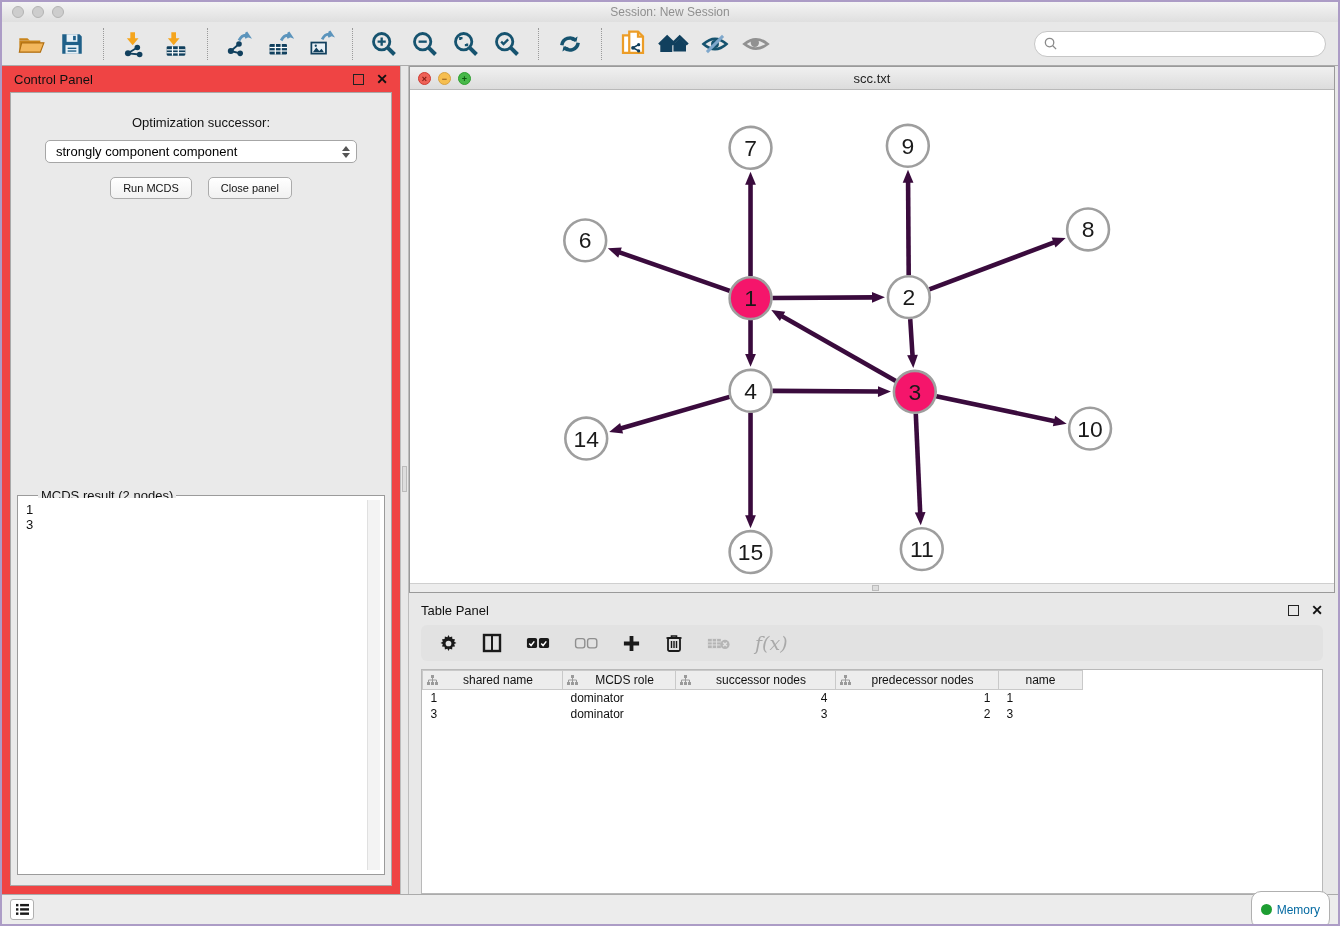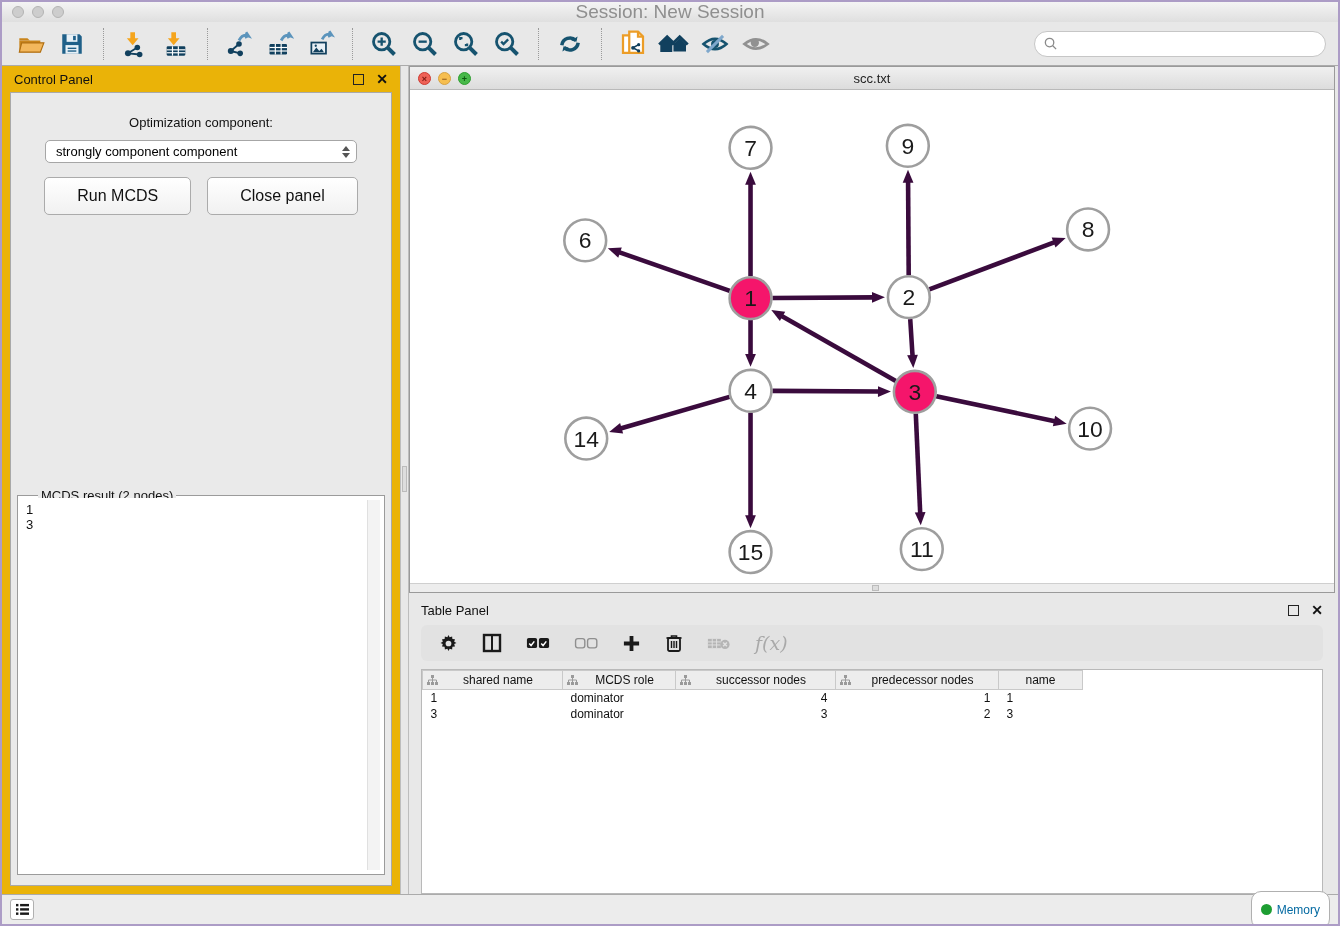--- a/index.html
+++ b/index.html
@@ -4,59 +4,59 @@
 <style>
   * { box-sizing: border-box; margin: 0; padding: 0; }
   html,body { background:#555; }
   body { font-family: "Liberation Sans", sans-serif; }
   .app { position:relative; width:1340px; height:926px; background:#E8E8E8;
          border:2px solid #AC9CC6; overflow:hidden; display:flex; flex-direction:column; }
 
   
   .titlebar { height:20px; background:linear-gradient(#F4F4F4,#DFDFDF); position:relative;
               display:flex; align-items:center; justify-content:center;
-              font-size:19px; color:#8F8F8F; flex:0 0 auto; }
+              font-size:12px; color:#8F8F8F; flex:0 0 auto; }
   .mac-lights { position:absolute; left:10px; top:4px; display:flex; gap:8px; }
   .mac-light { width:12px; height:12px; border-radius:50%; background:#CDCDCD; border:1px solid #B4B4B4; }
 
   
   .toolbar { height:44px; flex:0 0 auto; background:#E8E8E8; border-bottom:1px solid #ABABAB;
              display:flex; align-items:center; padding:0 12px; gap:7px; }
   .tbtn { width:34px; height:34px; display:flex; align-items:center; justify-content:center;
           background:transparent; border:none; cursor:pointer; }
   .tsep { width:0; height:32px; border-left:1px dotted #9A9A9A; margin:0 7px; }
   .searchbox { margin-left:auto; width:292px; height:26px; background:#fff; border:1px solid #C6C6C6;
                border-radius:13px; display:flex; align-items:center; padding:0 8px; gap:4px; }
   .searchbox input { border:none; outline:none; flex:1; font-size:13px; background:transparent; }
 
   
   .main { flex:1; display:flex; min-height:0; }
 
   
-  .cpanel { width:398px; flex:0 0 auto; display:flex; flex-direction:column; background:#eab308; }
+  .cpanel { width:398px; flex:0 0 auto; display:flex; flex-direction:column; background:#ef4444; }
   .panel-head { height:26px; display:flex; align-items:center; padding:0 12px; font-size:13px; color:#111; flex:0 0 auto;}
   .panel-head .spacer { flex:1; }
   .float-btn { width:11px; height:11px; border:1.5px solid #222; background:transparent; margin-right:12px; cursor:pointer;}
   .close-btn { font-size:14px; font-weight:bold; color:#111; cursor:pointer; line-height:1; }
   .cp-tabs { display:flex; justify-content:center; flex:0 0 auto; position:relative; z-index:2; margin-bottom:-1px; }
   .cp-tab { font-size:13px; padding:3px 15px; background:#fff; border:1px solid #AFAFAF; margin-left:-1px; cursor:pointer; color:#111; }
   .cp-tab:first-child { border-radius:4px 0 0 0; }
   .cp-tab.active { background:#E4E4E4; color:#C7C7C7; border-radius:0 8px 8px 0; }
   .cp-content { flex:1; margin:0 8px 8px; border:1px solid #A9A9A9; background:#EAEAEA;
                 display:flex; flex-direction:column; min-height:0; }
   .opt-label { text-align:center; margin-top:22px; font-size:13px; color:#111; }
   .selectbox { margin:10px auto 0; width:312px; height:23px; background:#fff; border:1px solid #A6A6A6;
                border-radius:5px; display:flex; align-items:center; padding:0 6px 0 10px; font-size:13px; cursor:pointer; }
   .selectbox .sel-label { flex:1; }
   .stepper { display:flex; flex-direction:column; gap:2px; align-items:center; }
   .stepper i { width:0; height:0; border-left:4px solid transparent; border-right:4px solid transparent; display:block; }
   .stepper .up { border-bottom:5px solid #555; }
   .stepper .dn { border-top:5px solid #555; }
   .cp-buttons { display:flex; justify-content:center; gap:16px; margin-top:14px; }
-  .pushbtn { height:38px; padding:0 32px; font-size:16px; background:linear-gradient(#FFFFFF,#F1F1F1);
+  .pushbtn { height:22px; padding:0 12px; font-size:11px; background:linear-gradient(#FFFFFF,#F1F1F1);
              border:1px solid #ABABAB; border-radius:5px; cursor:pointer; color:#111; }
   .result-group { margin:auto 6px 10px; height:380px; border:1px solid #9B9B9B; position:relative;
                   background:#fff; flex:0 0 auto; }
   .result-legend { position:absolute; top:-8px; left:20px; background:#EAEAEA; font-size:13px; padding:0 3px; color:#111; }
   .result-body { position:absolute; inset:2px; background:#fff; overflow:hidden; }
   .result-body pre { font-family:"Liberation Sans", sans-serif; font-size:13px; padding:4px 6px; white-space:pre; color:#111;}
   .result-scroll { position:absolute; top:2px; bottom:2px; right:2px; width:13px; background:#F3F3F3; border-left:1px solid #E0E0E0; }
 
   
   .vsplit { width:9px; flex:0 0 auto; background:#E8E8E8; border-left:1px solid #BDBDBD; border-right:1px solid #BDBDBD; position:relative; cursor:col-resize; }
@@ -281,21 +281,21 @@
   <div class="main">
 
     <div class="cpanel">
       <div class="panel-head">
         <span>Control Panel</span>
         <span class="spacer"></span>
         <span class="float-btn"></span>
         <span class="close-btn">✕</span>
       </div>
       <div class="cp-content">
-        <div class="opt-label">Optimization component:</div>
+        <div class="opt-label">Optimization successor:</div>
         <div class="selectbox">
           <span class="sel-label">strongly component component</span>
           <span class="stepper">
               <i class="up"></i>
               <i class="dn"></i>
             </span>
         </div>
         <div class="cp-buttons">
           <button class="pushbtn">Run MCDS</button>
           <button class="pushbtn">Close panel</button>

